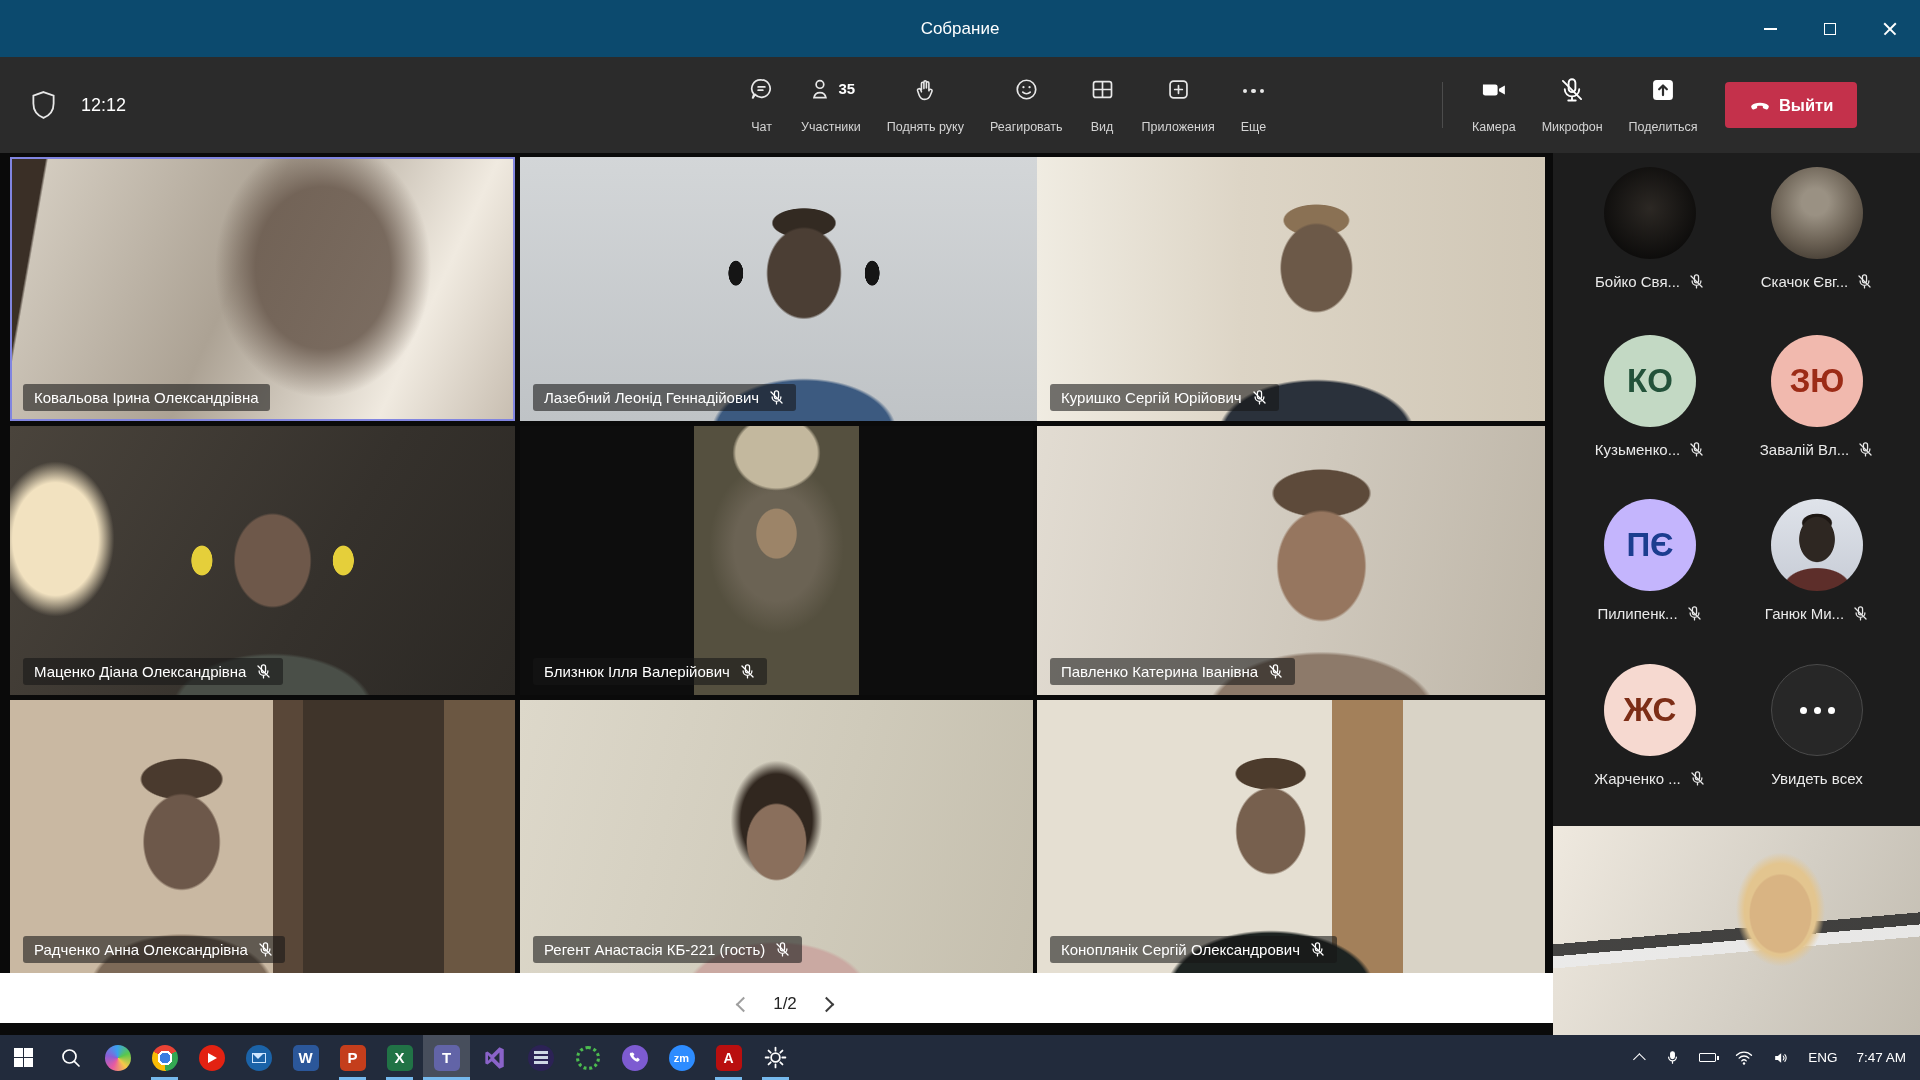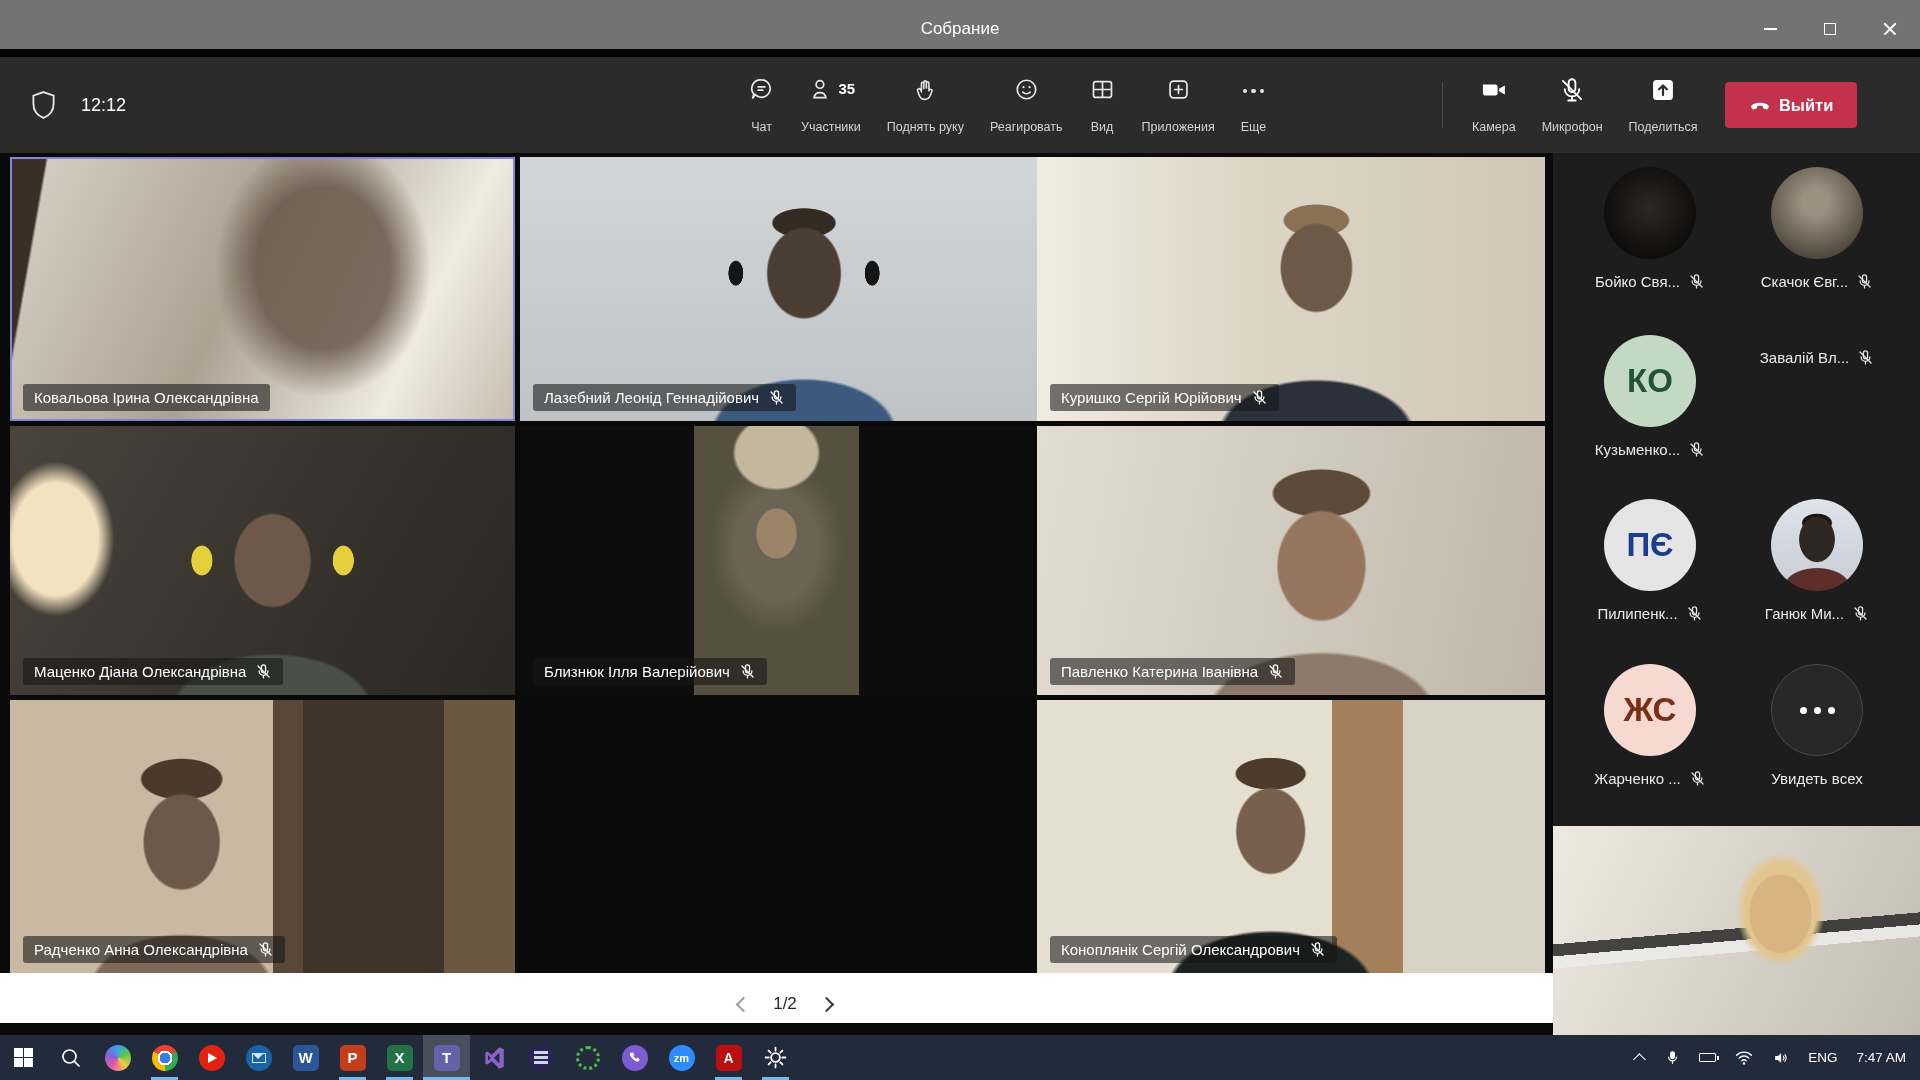--- a/index.html
+++ b/index.html
@@ -1,20 +1,20 @@
 <!DOCTYPE html>
 <html><head>
 <meta charset="utf-8">
 <style>
   * { margin:0; padding:0; box-sizing:border-box; }
   html,body { width:1920px; height:1080px; overflow:hidden; background:#000;
     font-family:"Liberation Sans", sans-serif; }
 
   
-  #titlebar { position:absolute; left:0; top:0; width:1920px; height:49px; background:#737373; }
+  #titlebar { position:absolute; left:0; top:0; width:1920px; height:57px; background:#0c4a6e; }
   #title { position:absolute; left:0; top:0; width:100%; height:57px; line-height:57px;
     text-align:center; color:#fff; font-size:17px; }
   #winctrl { position:absolute; right:0; top:0; height:57px; display:flex; }
   .wbtn { width:60px; height:57px; display:flex; align-items:center; justify-content:center; cursor:pointer; }
   .minbar { width:13px; height:2px; background:#fff; }
   .maxbox { width:12px; height:12px; border:1.5px solid #fff; }
   .xwrap { position:relative; width:14px; height:14px; }
   .xwrap i { position:absolute; left:-1px; top:6px; width:16px; height:1.6px; background:#fff; display:block; }
   .xwrap i:first-child { transform:rotate(45deg); }
   .xwrap i:last-child  { transform:rotate(-45deg); }
@@ -117,21 +117,21 @@
   #sidebar { position:absolute; left:1553px; top:153px; width:367px; height:882px; background:#1d1d1d; }
   .pcell { position:absolute; width:172px; text-align:center; cursor:pointer; }
   .c1 { left:11px; }  .c2 { left:178px; }
   .r1 { top:14px; } .r2 { top:182px; } .r3 { top:346px; } .r4 { top:511px; }
   .avatar { width:92px; height:92px; border-radius:50%; margin:0 auto; display:flex;
     align-items:center; justify-content:center; font-size:33px; font-weight:bold; }
   .av-boiko  { background:radial-gradient(circle at 50% 45%, #2c2824, #0e0d0c 72%); }
   .av-skachok{ background:radial-gradient(circle at 48% 38%, #9a9183 18%, #6b6154 55%, #423a31 85%); }
   .av-ko { background:#c3d9c4; color:#23523a; }
   .av-zyu{ background:#f1b9ae; color:#9c2b16; }
-  .av-pe { background:#e5e5e5; color:#1b3d8f; }
+  .av-pe { background:#c4b5fd; color:#1b3d8f; }
   .av-ganyuk { background:
     radial-gradient(30px 38px at 50% 44%, #2e2722 58%, transparent 61%),
     radial-gradient(26px 16px at 50% 26%, #1d1713 55%, transparent 60%),
     radial-gradient(58px 34px at 50% 96%, #5d2e2a 55%, transparent 58%),
     linear-gradient(180deg, #dfe3ea, #c7ccd6); }
   .av-zhs{ background:#f6d9d0; color:#7c2d16; }
   .av-seeall { background:#272727; border:1px solid #4a4a4a; }
   .avdots { display:flex; gap:7px; }
   .avdots i { width:7px; height:7px; border-radius:50%; background:#fff; display:block; }
   .pname { margin-top:14px; display:flex; align-items:center; justify-content:center; gap:8px;
@@ -407,20 +407,32 @@
       <span>Радченко Анна Олександрівна</span>
       <svg width="17" height="17" viewBox="0 0 24 24">
           <g fill="none" stroke="#fff" stroke-width="1.8" stroke-linecap="round">
             <rect x="9.1" y="2.8" width="5.8" height="11" rx="2.9"></rect>
             <path d="M5.8 11.3a6.2 6.2 0 0 0 12.4 0M12 17.5V21"></path>
             <path d="M4.2 4.2l15.6 15.6"></path>
           </g>
         </svg>
     </div>
   </div>
+  <div class="tile t8 bg8">
+    <div class="badge">
+      <span>Регент Анастасія КБ-221 (гость)</span>
+      <svg width="17" height="17" viewBox="0 0 24 24">
+          <g fill="none" stroke="#fff" stroke-width="1.8" stroke-linecap="round">
+            <rect x="9.1" y="2.8" width="5.8" height="11" rx="2.9"></rect>
+            <path d="M5.8 11.3a6.2 6.2 0 0 0 12.4 0M12 17.5V21"></path>
+            <path d="M4.2 4.2l15.6 15.6"></path>
+          </g>
+        </svg>
+    </div>
+  </div>
   <div class="tile t9 bg9">
     <div class="badge">
       <span>Коноплянік Сергій Олександрович</span>
       <svg width="17" height="17" viewBox="0 0 24 24">
           <g fill="none" stroke="#fff" stroke-width="1.8" stroke-linecap="round">
             <rect x="9.1" y="2.8" width="5.8" height="11" rx="2.9"></rect>
             <path d="M5.8 11.3a6.2 6.2 0 0 0 12.4 0M12 17.5V21"></path>
             <path d="M4.2 4.2l15.6 15.6"></path>
           </g>
         </svg>
@@ -472,20 +484,23 @@
       <svg width="17" height="17" viewBox="0 0 24 24">
           <g fill="none" stroke="#e8e8e8" stroke-width="1.8" stroke-linecap="round">
             <rect x="9.1" y="2.8" width="5.8" height="11" rx="2.9"></rect>
             <path d="M5.8 11.3a6.2 6.2 0 0 0 12.4 0M12 17.5V21"></path>
             <path d="M4.2 4.2l15.6 15.6"></path>
           </g>
         </svg>
       </div>
   </div>
   <div class="pcell c2 r2">
+    <div class="avatar av-zyu">
+        <span>ЗЮ</span>
+      </div>
     <div class="pname">
         <span>Завалій Вл...</span>
       <svg width="17" height="17" viewBox="0 0 24 24">
           <g fill="none" stroke="#e8e8e8" stroke-width="1.8" stroke-linecap="round">
             <rect x="9.1" y="2.8" width="5.8" height="11" rx="2.9"></rect>
             <path d="M5.8 11.3a6.2 6.2 0 0 0 12.4 0M12 17.5V21"></path>
             <path d="M4.2 4.2l15.6 15.6"></path>
           </g>
         </svg>
       </div>

